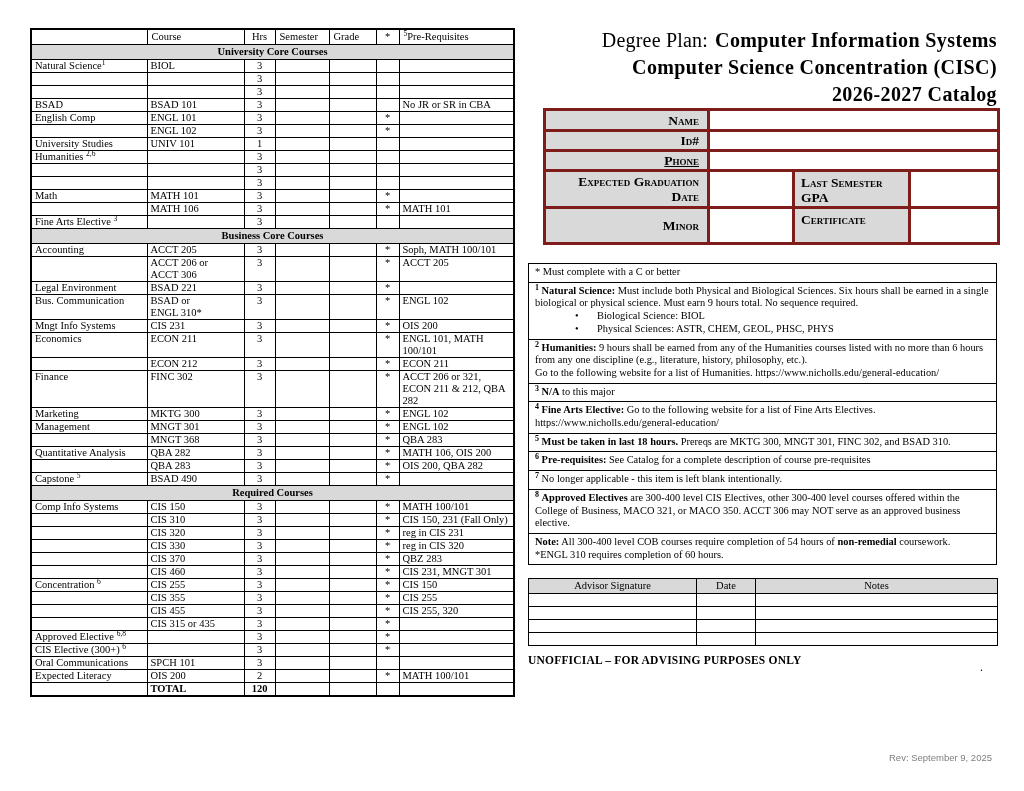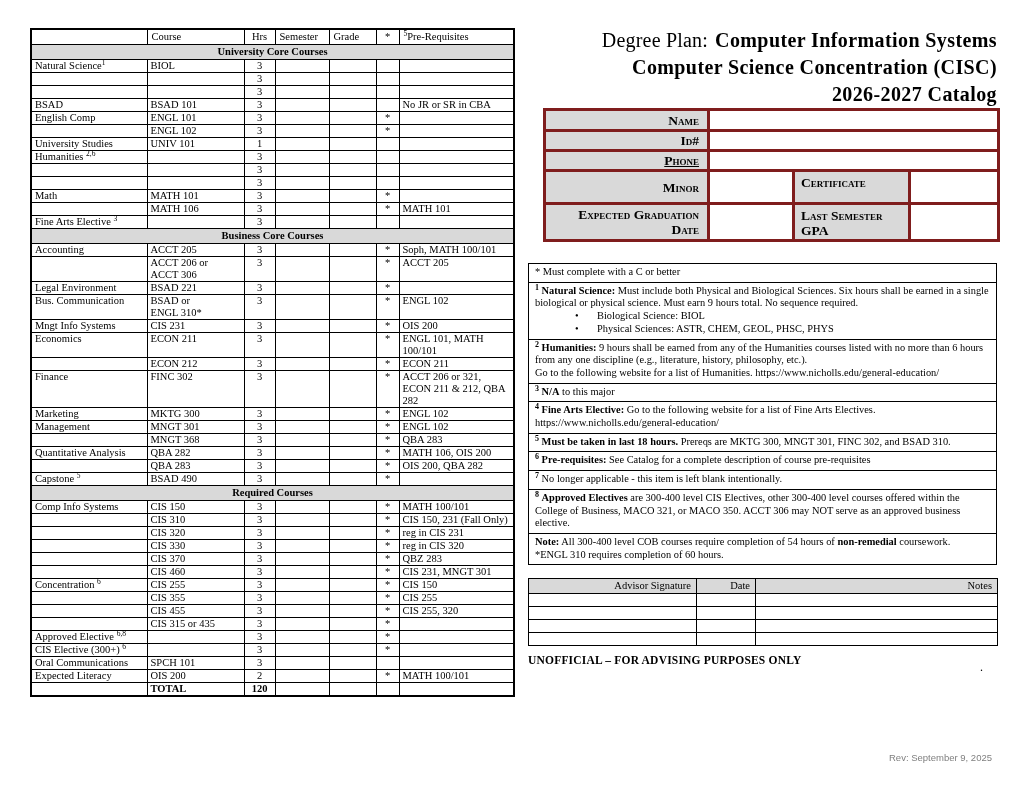--- a/index.html
+++ b/index.html
@@ -71,21 +71,21 @@
   .note ul { margin:0; padding-left:40px; white-space:normal; list-style:none; }
   .note li::before { content:"\2022"; display:inline-block; width:22px; }
 
   
   table.advisor-table {
     position:absolute; left:528px; top:578px; width:469px;
     border-collapse:collapse; table-layout:fixed; border:1.5px solid #000;
     font-size:10.5px; line-height:12px;
   }
   .advisor-table th, .advisor-table td { border:1px solid #000; padding:1px 5px; height:13px; }
-  .advisor-table th { background:var(--shade); font-weight:normal; text-align:right; }
+  .advisor-table th { background:var(--shade); font-weight:normal; text-align:center; }
 
   
   .unofficial {
     position:absolute; left:528px; top:654px;
     font-weight:bold; font-size:11.5px; letter-spacing:0.2px;
   }
   .stray-period { position:absolute; left:980px; top:660px; font-size:12px; }
   .rev-date {
     position:absolute; left:889px; top:752px;
     font-family:"Liberation Sans","DejaVu Sans",sans-serif;
@@ -534,29 +534,29 @@
       </tr>
       <tr>
         <td class="f-label">Id#</td>
         <td class="f-value" colspan="3"></td>
       </tr>
       <tr>
         <td class="f-label">Phone</td>
         <td class="f-value" colspan="3"></td>
       </tr>
       <tr>
+        <td class="f-label">Expected Graduation Date</td>
+        <td class="f-value"></td>
+        <td class="f-label2">Last Semester GPA</td>
+        <td class="f-value"></td>
+      </tr>
+      <tr>
         <td class="f-label">Minor</td>
         <td class="f-value"></td>
         <td class="f-label2">Certificate</td>
-        <td class="f-value"></td>
-      </tr>
-      <tr>
-        <td class="f-label">Expected Graduation Date</td>
-        <td class="f-value"></td>
-        <td class="f-label2">Last Semester GPA</td>
         <td class="f-value"></td>
       </tr>
     </tbody>
 </table>
 
 <div class="notes-box" id="notes-box">
     <div class="note"><span>* Must complete with a C or better</span></div>
     <div class="note"><sup>1</sup> <span class="b">Natural Science:</span><span> Must include both Physical and Biological Sciences.  Six hours shall be earned in a single biological or physical science.  Must earn 9 hours total.  No sequence required.</span><ul>
         <li>Biological Science:  BIOL</li>
         <li>Physical Sciences:  ASTR, CHEM, GEOL, PHSC, PHYS</li>

